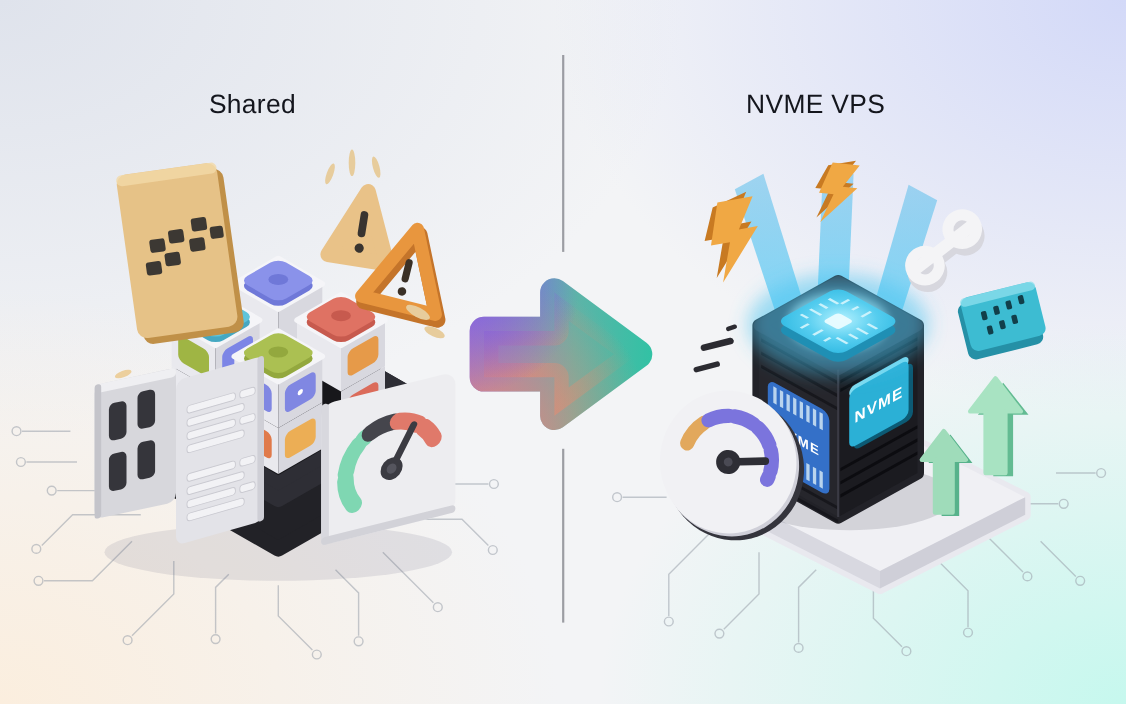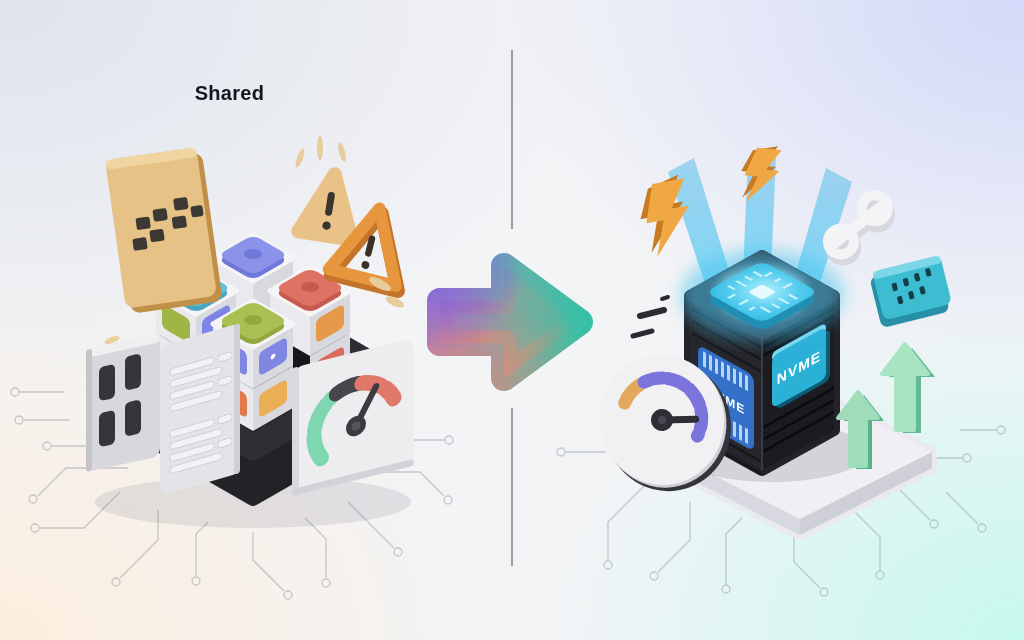--- a/index.html
+++ b/index.html
@@ -8,36 +8,37 @@
     font-family:"Liberation Sans", sans-serif;
     background:
       radial-gradient(80% 95% at 0% 100%, #fbeede 0%, rgba(251,238,222,0) 62%),
       radial-gradient(78% 90% at 100% 100%, #c6f8ee 0%, rgba(198,248,238,0) 60%),
       radial-gradient(82% 95% at 100% 0%, #d3d9f8 0%, rgba(211,217,248,0) 62%),
       radial-gradient(92% 95% at 0% 0%, #dfe3ec 0%, rgba(223,227,236,0) 66%),
       #f3f4f6;
   }
   .title{
     position:absolute;top:82px;width:459px;text-align:center;
-    font-size:20px;font-weight:700;color:#14161d;letter-spacing:.3px;
+    font-size:24px;font-weight:400;color:#14161d;letter-spacing:.3px;
   }
   .title.left{left:0;}
   .title.right{left:512px;}
   .divider{position:absolute;left:511px;width:1.5px;background:#8c8d94;opacity:.85;}
   .divider.seg1{top:50px;height:179px;}
   .divider.seg2{top:408px;height:158px;}
   svg{position:absolute;left:0;top:0;}
   text.nvme{font-family:"Liberation Sans",sans-serif;font-weight:bold;fill:#fff;}
 </style>
 </head>
 <body>
 
 <div class="canvas">
 
   <div class="title left">Shared</div>
+  <div class="title right">NVME VPS</div>
   <div class="divider seg1"></div>
   <div class="divider seg2"></div>
 
   <svg width="1024" height="640" viewBox="0 0 1024 640">
     <defs>
       <linearGradient id="arrowBase" gradientUnits="userSpaceOnUse" x1="427" y1="322" x2="599" y2="322">
         <stop offset="0" stop-color="#8a74e4"></stop>
         <stop offset="0.55" stop-color="#5fb3a8"></stop>
         <stop offset="1" stop-color="#2ec3a4"></stop>
       </linearGradient>

